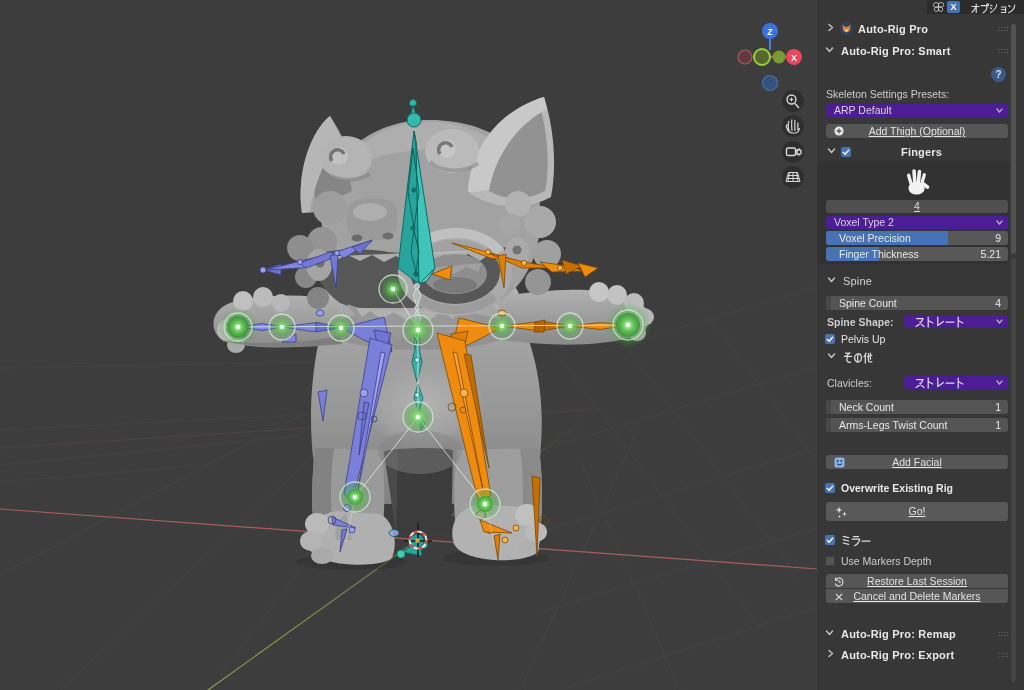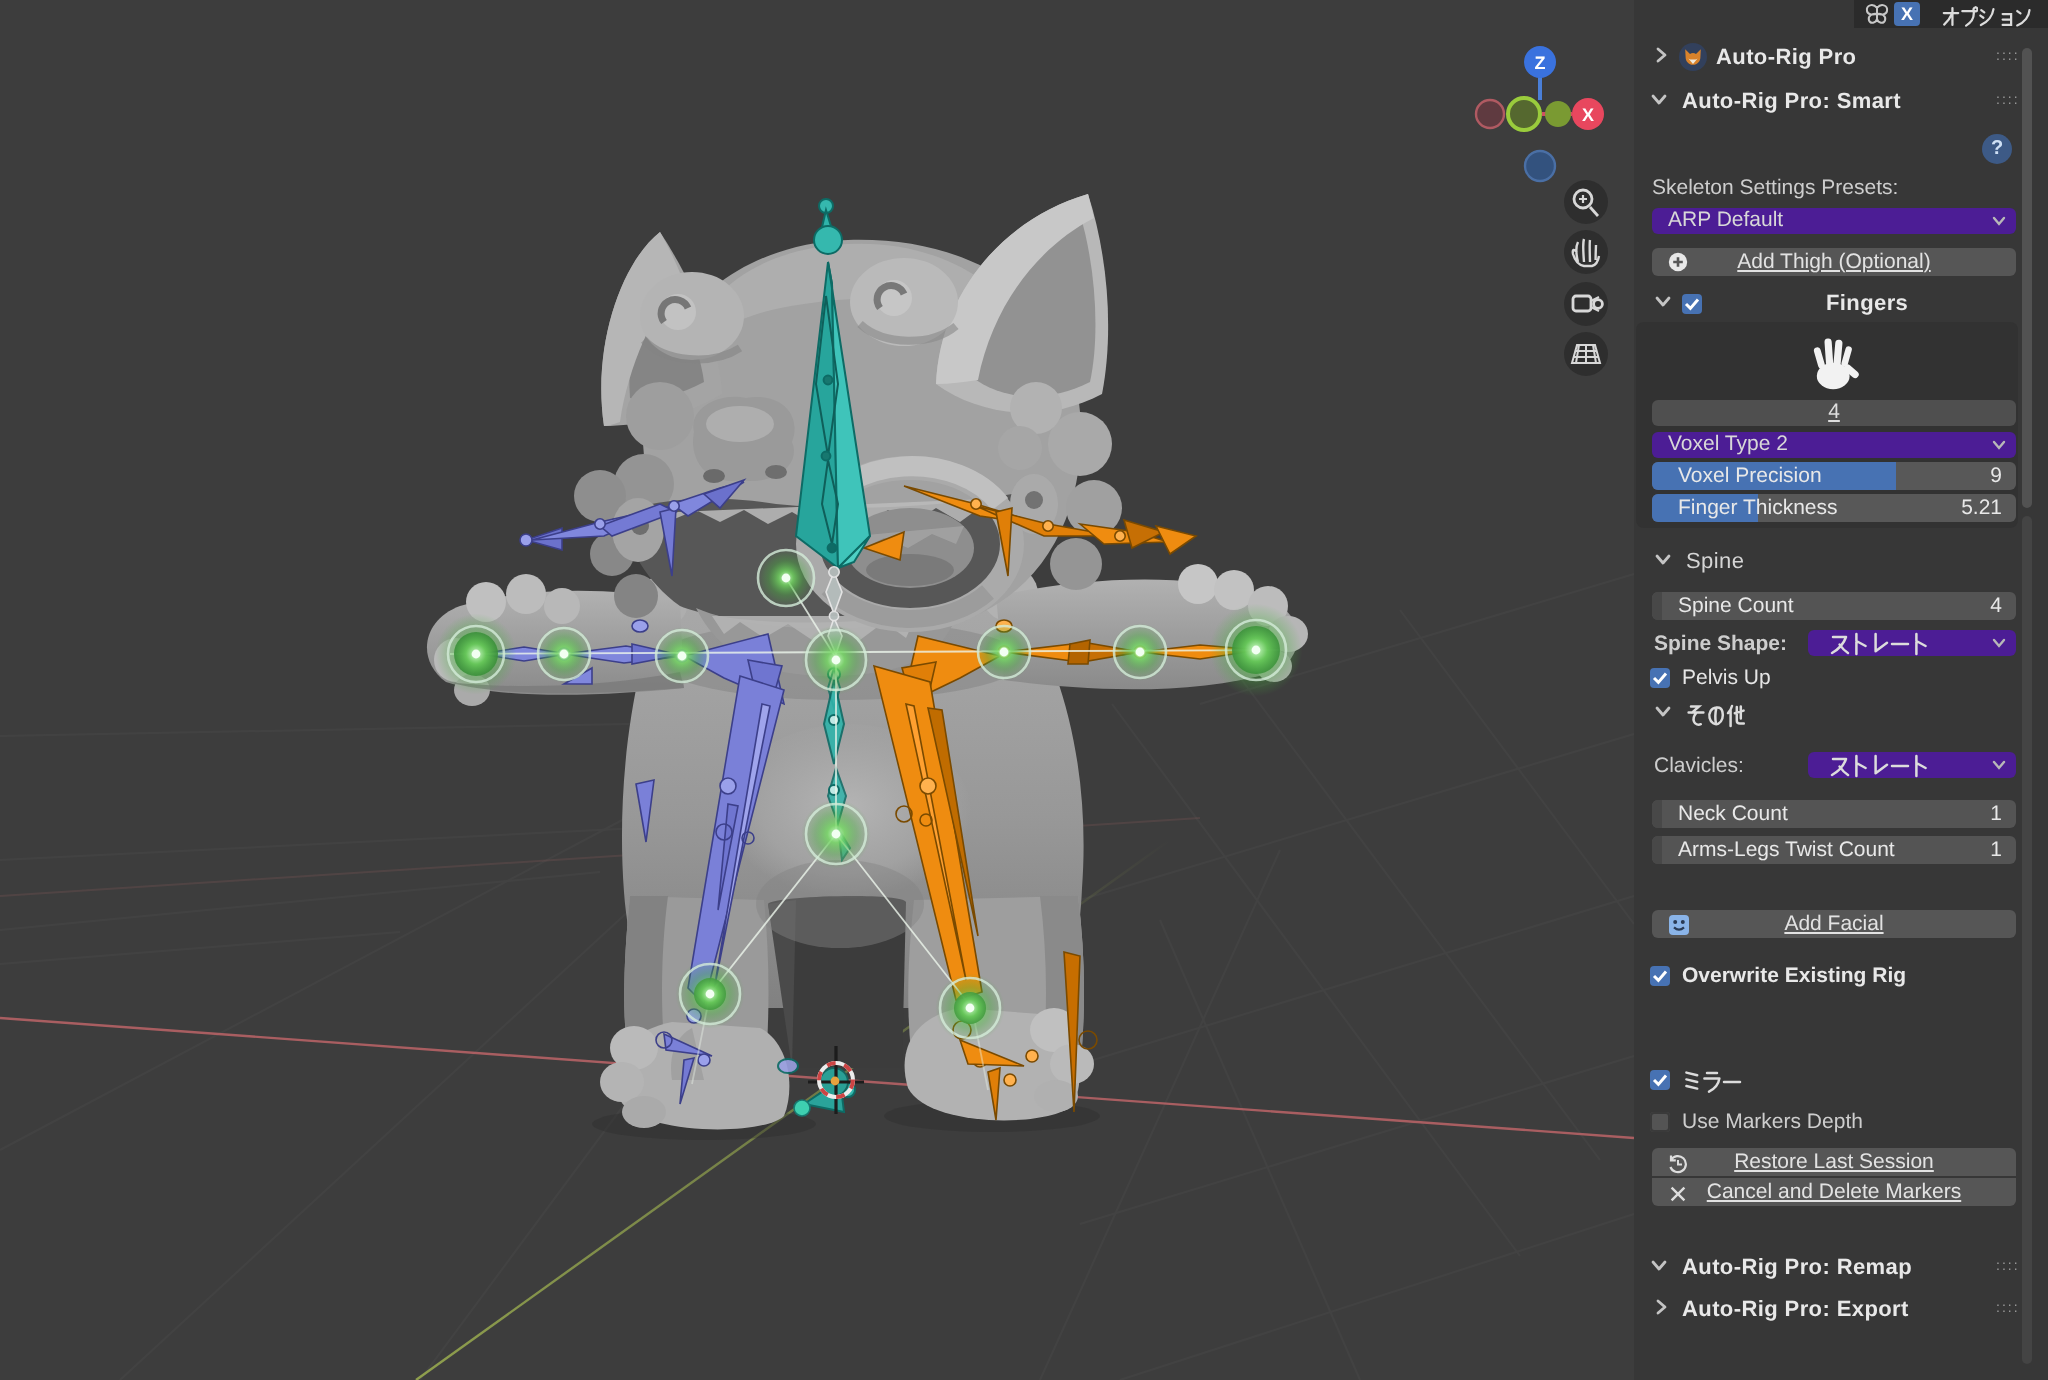--- a/index.html
+++ b/index.html
@@ -425,21 +425,21 @@
   </div>
 
   <div class="chev" style="left:10px;top:146px;"><svg width="9" height="9" viewBox="0 0 9 9">
         <path d="M1.5,3 L4.5,6.5 L7.5,3" stroke="#c4c4c4" stroke-width="1.4" fill="none" stroke-linecap="round" stroke-linejoin="round"></path>
       </svg></div>
   <div class="chk" style="left:24px;top:147px;">
       <svg width="10" height="10">
         <path d="M2,5 L4.2,7.2 L8,2.8" stroke="#fff" stroke-width="1.5" fill="none"></path>
       </svg>
     </div>
-  <div class="hdrrow" style="left:56px;top:146px;padding-left:40px;">Fingers</div>
+  <div class="hdrrow" style="left:44px;top:146px;padding-left:40px;">Fingers</div>
 
   <div style="position:absolute;left:1px;top:161px;width:191px;height:103px;background:#323232;border-radius:4px;"></div>
 
   <svg style="position:absolute;left:88px;top:168px;" width="26" height="28" viewBox="0 0 26 28">
     <g fill="#f2f2f2">
       <rect x="3" y="5.5" width="3.4" height="11" rx="1.7" transform="rotate(-16 4.7 11)"></rect>
       <rect x="7.6" y="1.2" width="3.6" height="14" rx="1.8" transform="rotate(-4 9.4 8)"></rect>
       <rect x="12.2" y="1.8" width="3.6" height="13.5" rx="1.8" transform="rotate(5 14 8.5)"></rect>
       <rect x="16.8" y="5" width="3.2" height="10.5" rx="1.6" transform="rotate(16 18.4 10)"></rect>
       <ellipse cx="11.6" cy="20" rx="8.2" ry="6.6"></ellipse>
@@ -533,20 +533,27 @@
         <circle cx="7.4" cy="4" r="1" fill="#2a3b55"></circle>
         <path d="M3,6.7 Q5.5,9 8,6.7" stroke="#2a3b55" stroke-width="1.1" fill="none"></path>
       </svg>
   </div>
   <div class="chk" style="left:8px;top:483px;">
       <svg width="10" height="10">
         <path d="M2,5 L4.2,7.2 L8,2.8" stroke="#fff" stroke-width="1.5" fill="none"></path>
       </svg>
     </div>
   <div class="lbl" style="left:24px;top:482px;color:#e8e8e8;font-weight:bold;">Overwrite Existing Rig</div>
+  <div class="btn" style="top:502px;height:19px;line-height:19px;background:#595959;">Go!
+    <svg style="position:absolute;left:9px;top:4px;" width="13" height="13" fill="#e8e8e8">
+      <path d="M4,0.5 L4.8,3.2 L7.5,4 L4.8,4.8 L4,7.5 L3.2,4.8 L0.5,4 L3.2,3.2 Z"></path>
+      <path d="M9.5,5.5 L10.1,7.4 L12,8 L10.1,8.6 L9.5,10.5 L8.9,8.6 L7,8 L8.9,7.4 Z"></path>
+      <path d="M4.5,9 L4.9,10.1 L6,10.5 L4.9,10.9 L4.5,12 L4.1,10.9 L3,10.5 L4.1,10.1 Z"></path>
+    </svg>
+  </div>
   <div class="chk" style="left:8px;top:535px;">
       <svg width="10" height="10">
         <path d="M2,5 L4.2,7.2 L8,2.8" stroke="#fff" stroke-width="1.5" fill="none"></path>
       </svg>
     </div>
   <span id="mirror" class="katw" style="position:absolute;left:24px;top:534px;"><svg class="kat" width="10" height="12" viewBox="0 0 10 12">
         <use href="#k-mi"></use>
       </svg><svg class="kat" width="10" height="12" viewBox="0 0 10 12">
         <use href="#k-ra"></use>
       </svg><svg class="kat" width="10" height="12" viewBox="0 0 10 12">

